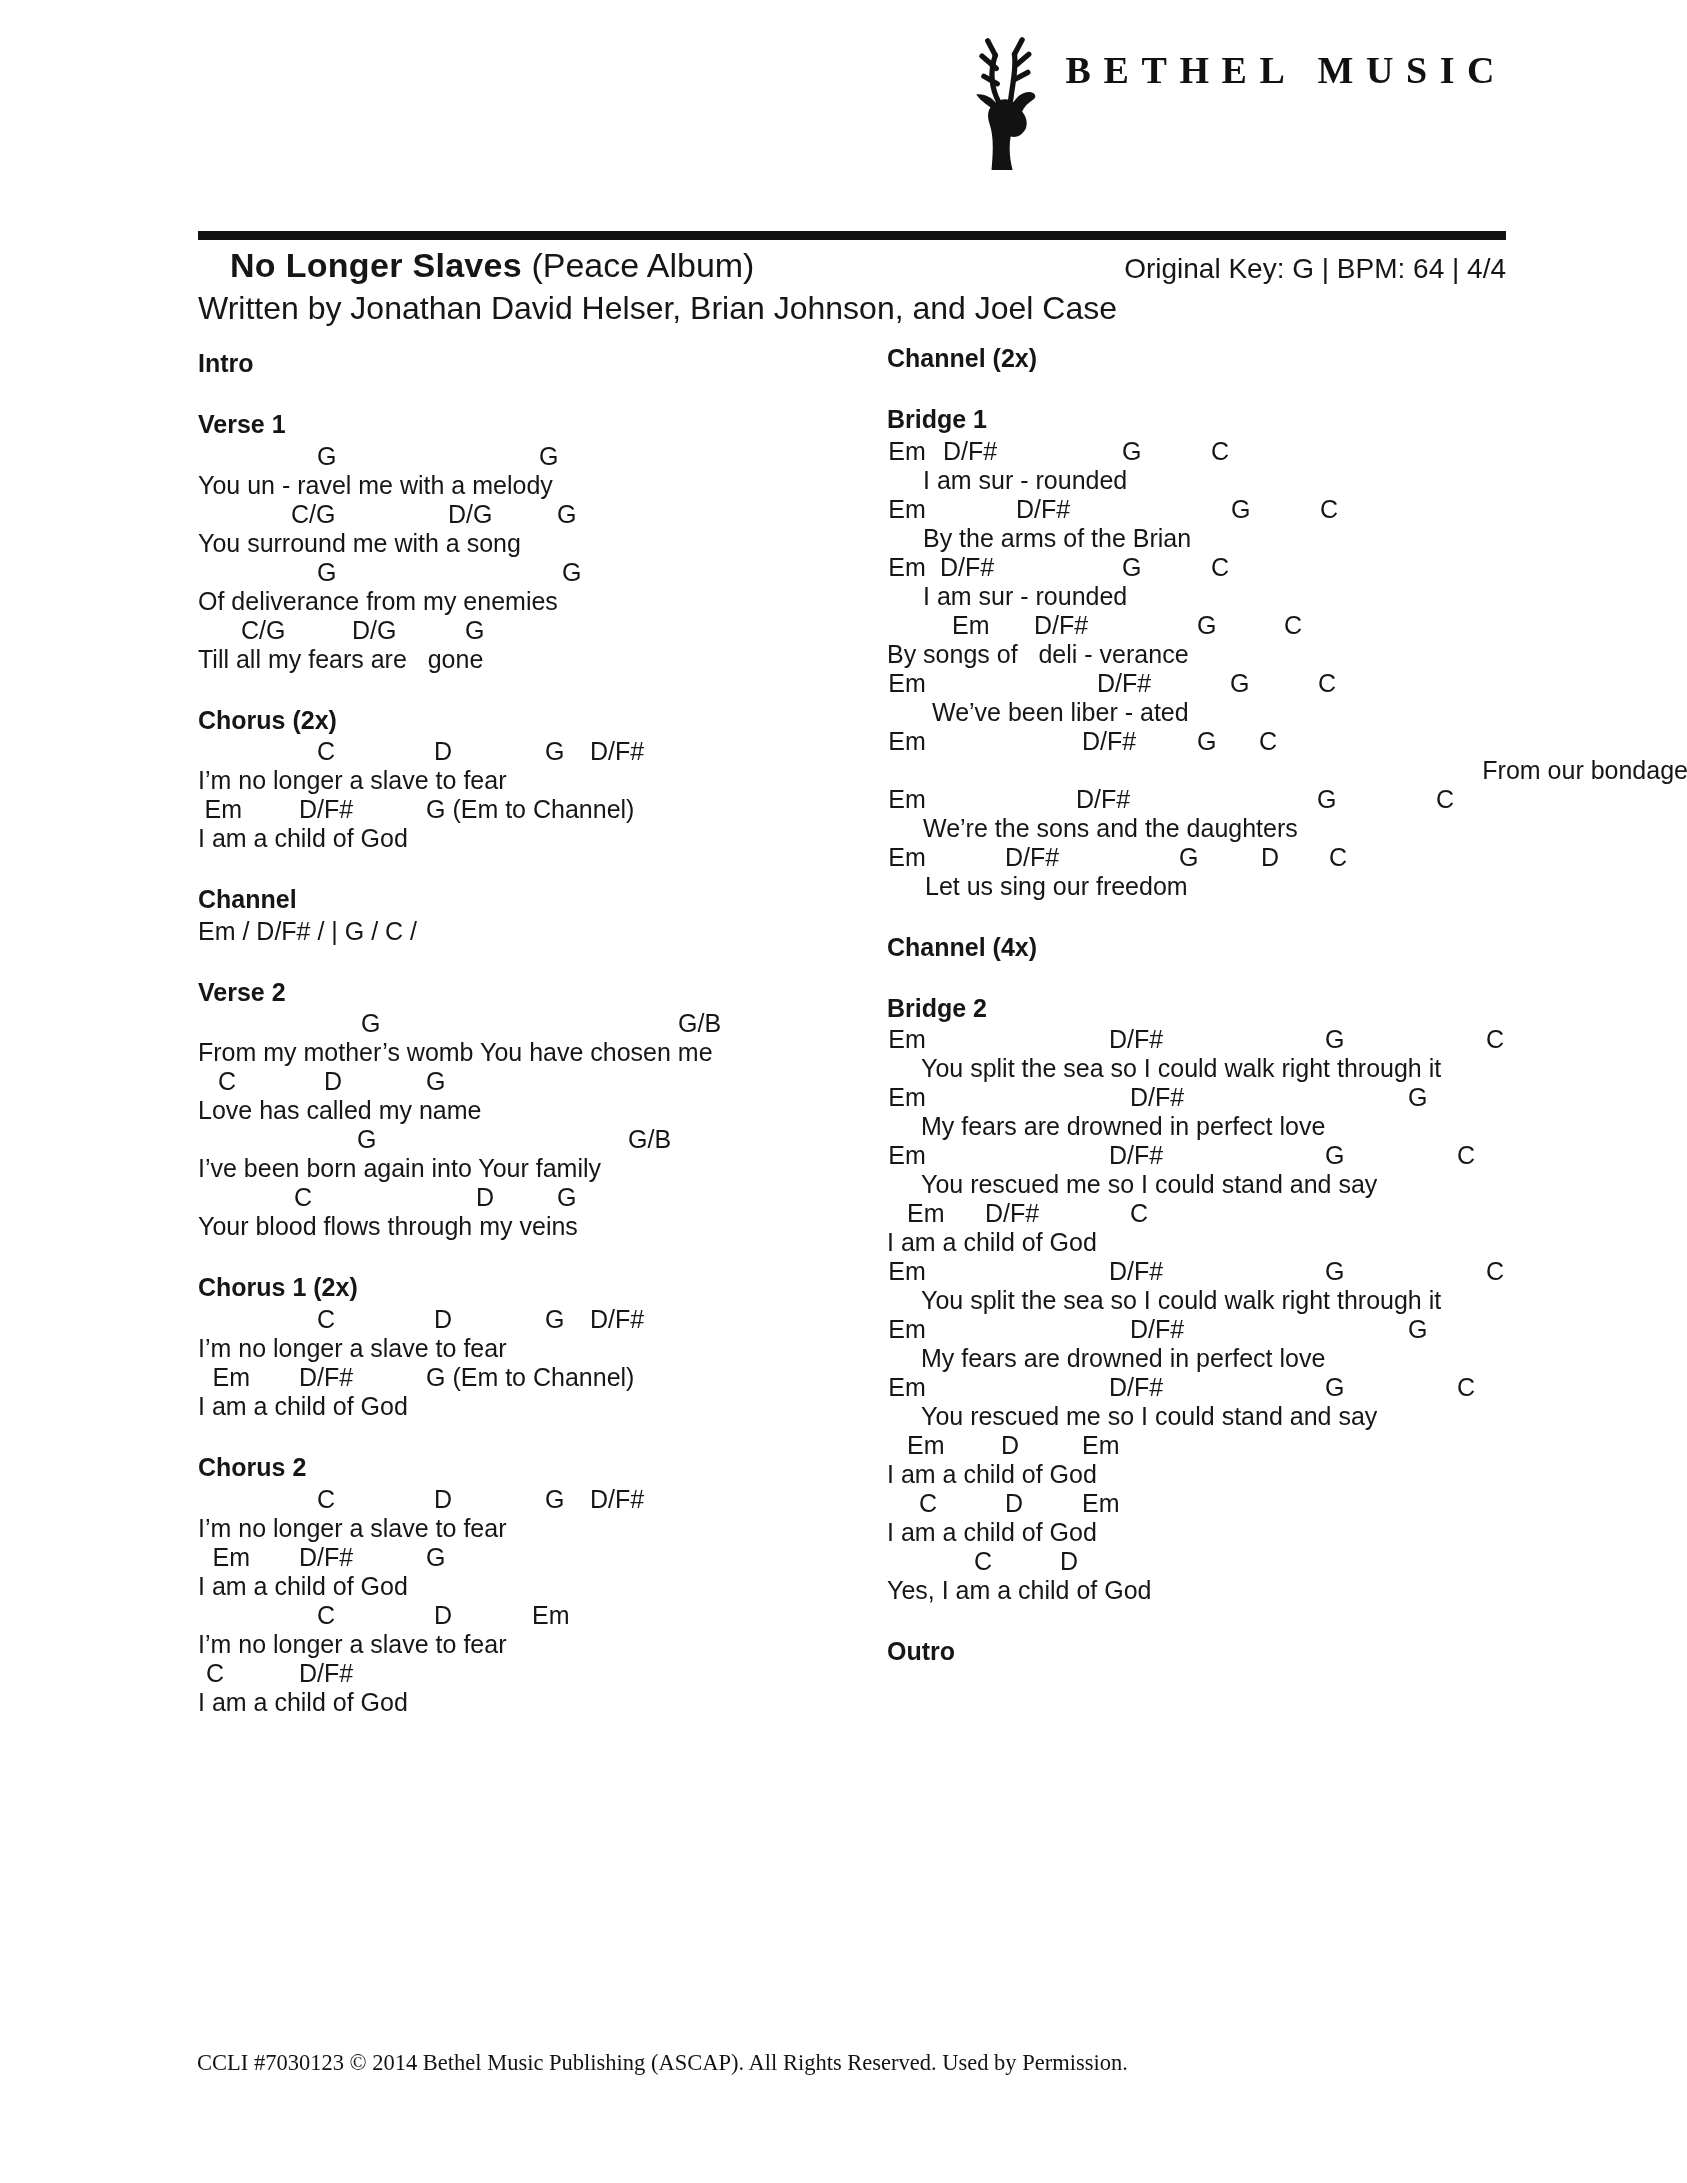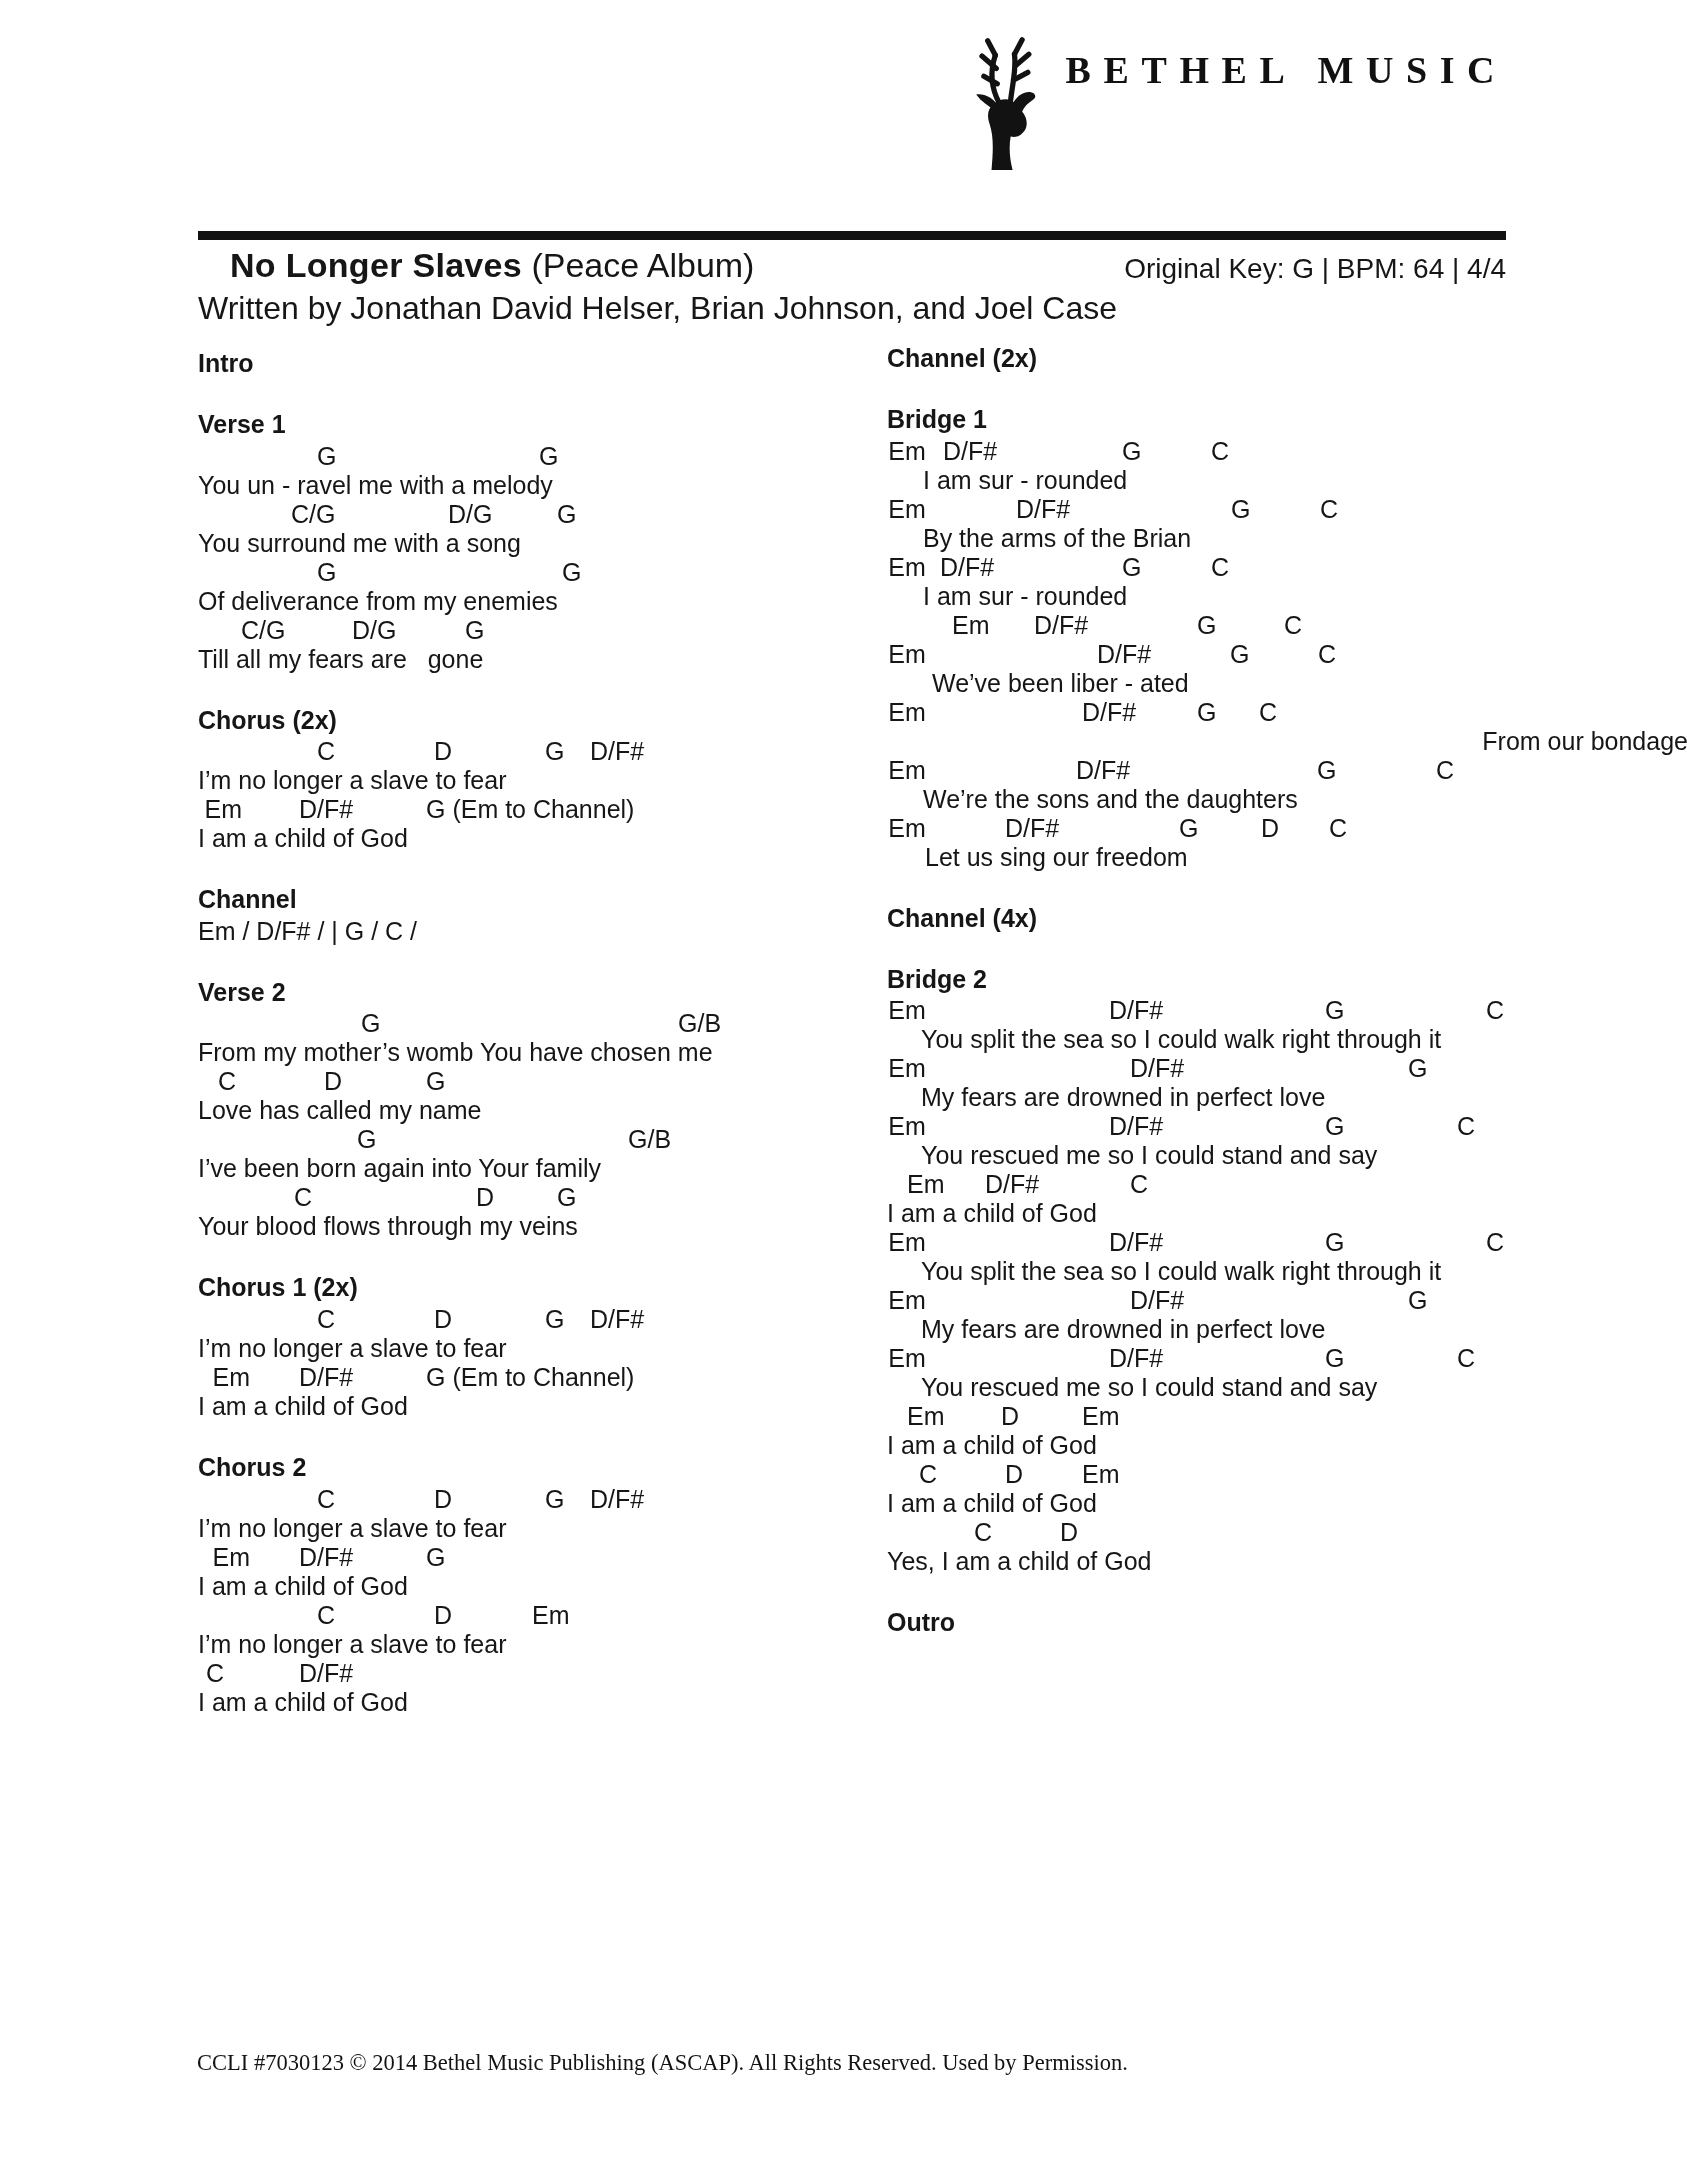--- a/index.html
+++ b/index.html
@@ -139,20 +139,21 @@
       </div>
       <div class="section">
         <div class="section-title">Bridge 1</div>
         <div class="line chord-line"><span class="chord" style="left: 1.3px;">Em</span><span class="chord" style="left: 56px;">D/F#</span><span class="chord" style="left: 235px;">G</span><span class="chord" style="left: 324px;">C</span></div>
         <div class="line lyric-line" style="padding-left: 36px;">I am sur - rounded</div>
         <div class="line chord-line"><span class="chord" style="left: 1.3px;">Em</span><span class="chord" style="left: 129px;">D/F#</span><span class="chord" style="left: 344px;">G</span><span class="chord" style="left: 433px;">C</span></div>
         <div class="line lyric-line" style="padding-left: 36px;">By the arms of the Brian</div>
         <div class="line chord-line"><span class="chord" style="left: 1.3px;">Em</span><span class="chord" style="left: 53px;">D/F#</span><span class="chord" style="left: 235px;">G</span><span class="chord" style="left: 324px;">C</span></div>
         <div class="line lyric-line" style="padding-left: 36px;">I am sur - rounded</div>
         <div class="line chord-line"><span class="chord" style="left: 65px;">Em</span><span class="chord" style="left: 147px;">D/F#</span><span class="chord" style="left: 310px;">G</span><span class="chord" style="left: 397px;">C</span></div>
+        <div class="line lyric-line">By songs of   deli - verance</div>
         <div class="line chord-line"><span class="chord" style="left: 1.3px;">Em</span><span class="chord" style="left: 210px;">D/F#</span><span class="chord" style="left: 343px;">G</span><span class="chord" style="left: 431px;">C</span></div>
         <div class="line lyric-line" style="padding-left: 45px;">We’ve been liber - ated</div>
         <div class="line chord-line"><span class="chord" style="left: 1.3px;">Em</span><span class="chord" style="left: 195px;">D/F#</span><span class="chord" style="left: 310px;">G</span><span class="chord" style="left: 372px;">C</span></div>
         <div class="line lyric-line" style="padding-left: 38px; text-align: right;">From our bondage</div>
         <div class="line chord-line"><span class="chord" style="left: 1.3px;">Em</span><span class="chord" style="left: 189px;">D/F#</span><span class="chord" style="left: 430px;">G</span><span class="chord" style="left: 549px;">C</span></div>
         <div class="line lyric-line" style="padding-left: 36px;">We’re the sons and the daughters</div>
         <div class="line chord-line"><span class="chord" style="left: 1.3px;">Em</span><span class="chord" style="left: 118px;">D/F#</span><span class="chord" style="left: 292px;">G</span><span class="chord" style="left: 374px;">D</span><span class="chord" style="left: 442px;">C</span></div>
         <div class="line lyric-line" style="padding-left: 38px;">Let us sing our freedom</div>
       </div>
       <div class="section">

